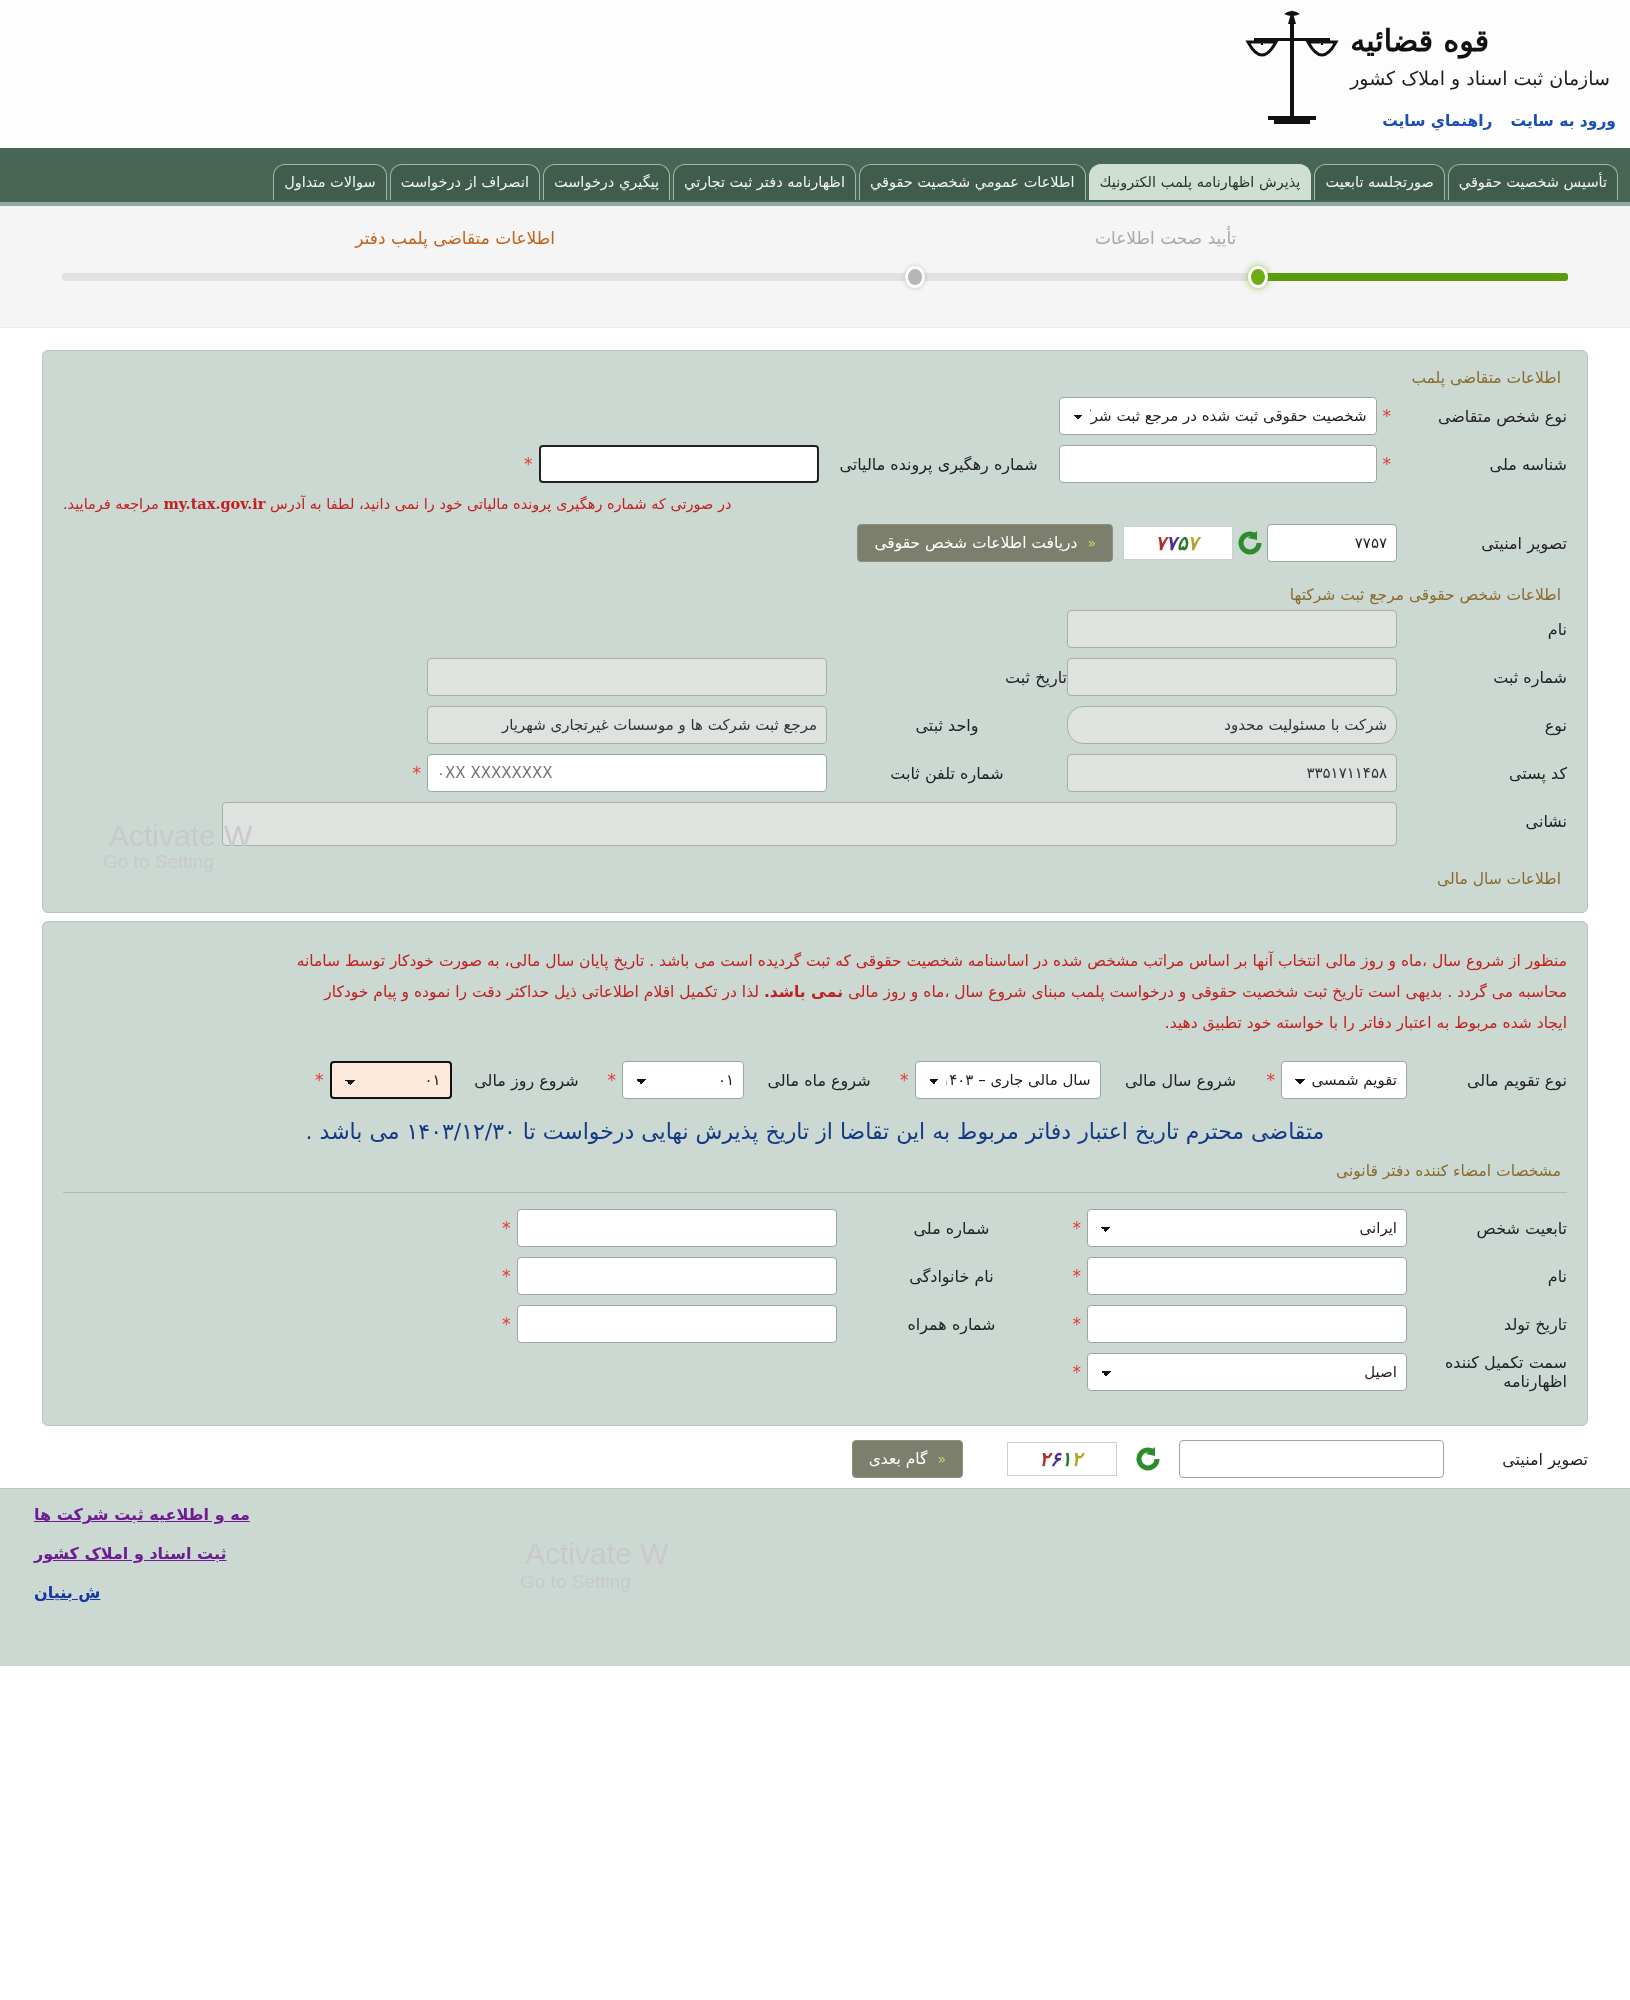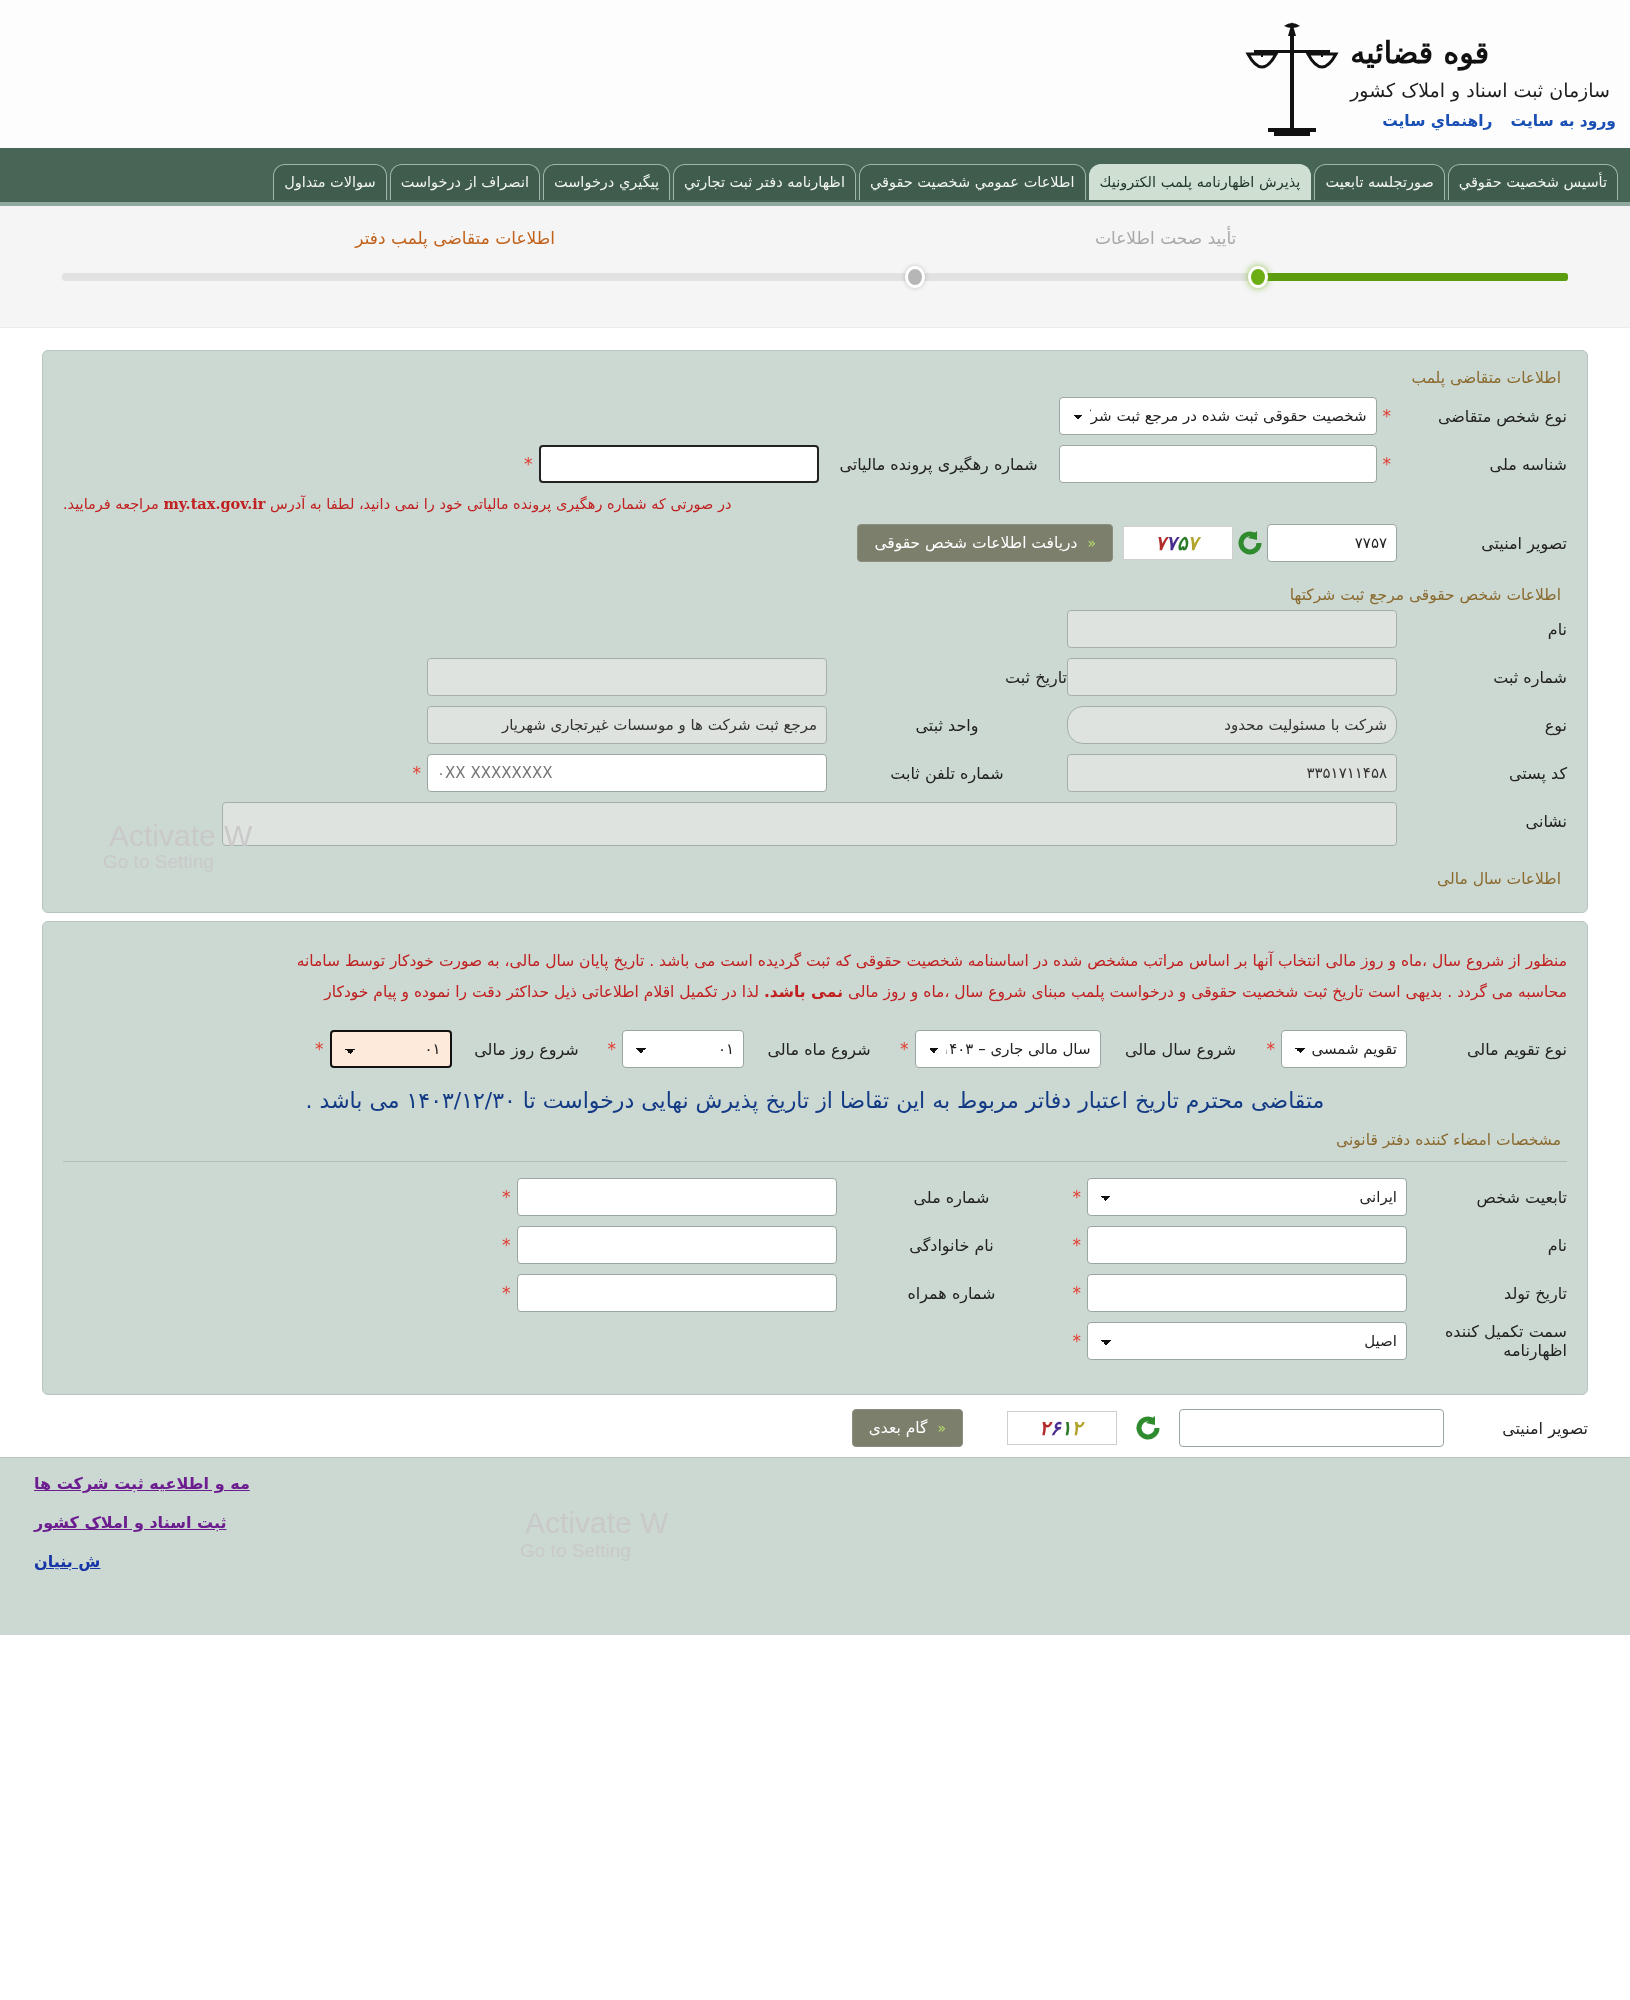--- a/index.html
+++ b/index.html
@@ -14,21 +14,21 @@
   .page { position: relative; width: 1630px; height: 2000px; overflow: hidden; background:#fff; }
 
   
   .header {
     position: relative;
     height: 148px;
     background: #fdfdfd;
     border-bottom: 0;
   }
   .logo-block {
-    position: absolute; top: 20px; right: 20px;
+    position: absolute; top: 8px; right: 20px;
     display: flex; align-items: flex-start; gap: 10px;
     direction: rtl;
   }
   .scales-icon { width: 96px; height: 126px; }
   .logo-text { display: flex; flex-direction: column; align-items: flex-end; padding-top: 16px; }
   .logo-title {
     font-size: 30px; color: #111; font-weight: bold;
     font-family: "DejaVu Serif", "Liberation Serif", serif;
     letter-spacing: -1px; line-height: 1.1;
   }
@@ -341,20 +341,21 @@
 
   <div class="panel" style="margin-top:8px; padding:24px 20px 24px 20px;">
 
     <div class="note-red">
       <div>منظور از شروع سال ،ماه و روز مالی انتخاب آنها بر اساس مراتب مشخص شده در اساسنامه شخصیت حقوقی که ثبت گردیده است می باشد . تاریخ پایان سال مالی، به صورت خودکار توسط سامانه</div>
       <div>
         <span>محاسبه می گردد . بدیهی است تاریخ ثبت شخصیت حقوقی و درخواست پلمب مبنای شروع سال ،ماه و روز مالی</span>
         <b>نمی باشد.</b>
         <span>لذا در تکمیل اقلام اطلاعاتی ذیل حداکثر دقت را نموده و پیام خودکار</span>
       </div>
+      <div>ایجاد شده مربوط به اعتبار دفاتر را با خواسته خود تطبیق دهید.</div>
     </div>
 
     <div class="row" style="margin-top:22px;">
       <div class="lbl" style="width:160px;">نوع تقویم مالی</div>
       <select class="fld" style="width:126px;">
         <option>تقویم شمسی</option>
       </select>
       <span class="req">*</span>
       <div class="lbl" style="width:160px; text-align:center;">شروع سال مالی</div>
       <select class="fld" style="width:186px;">

